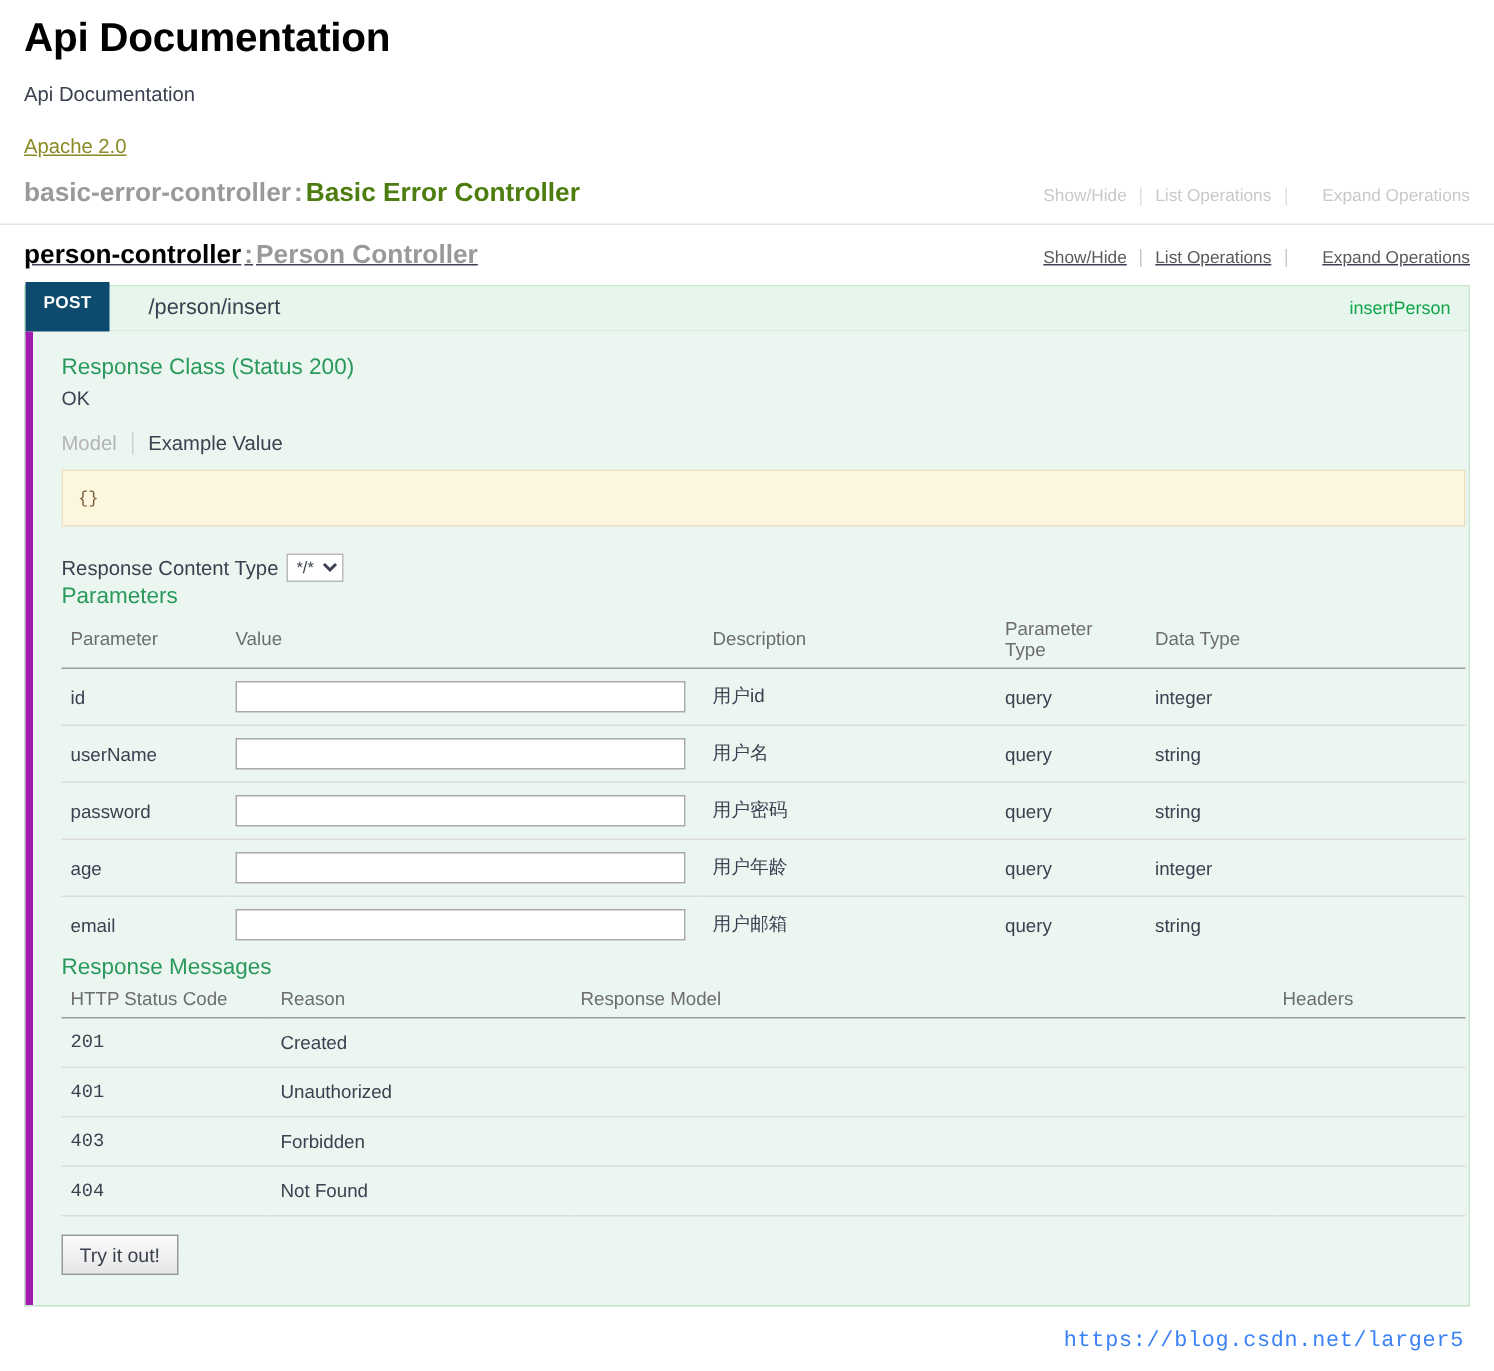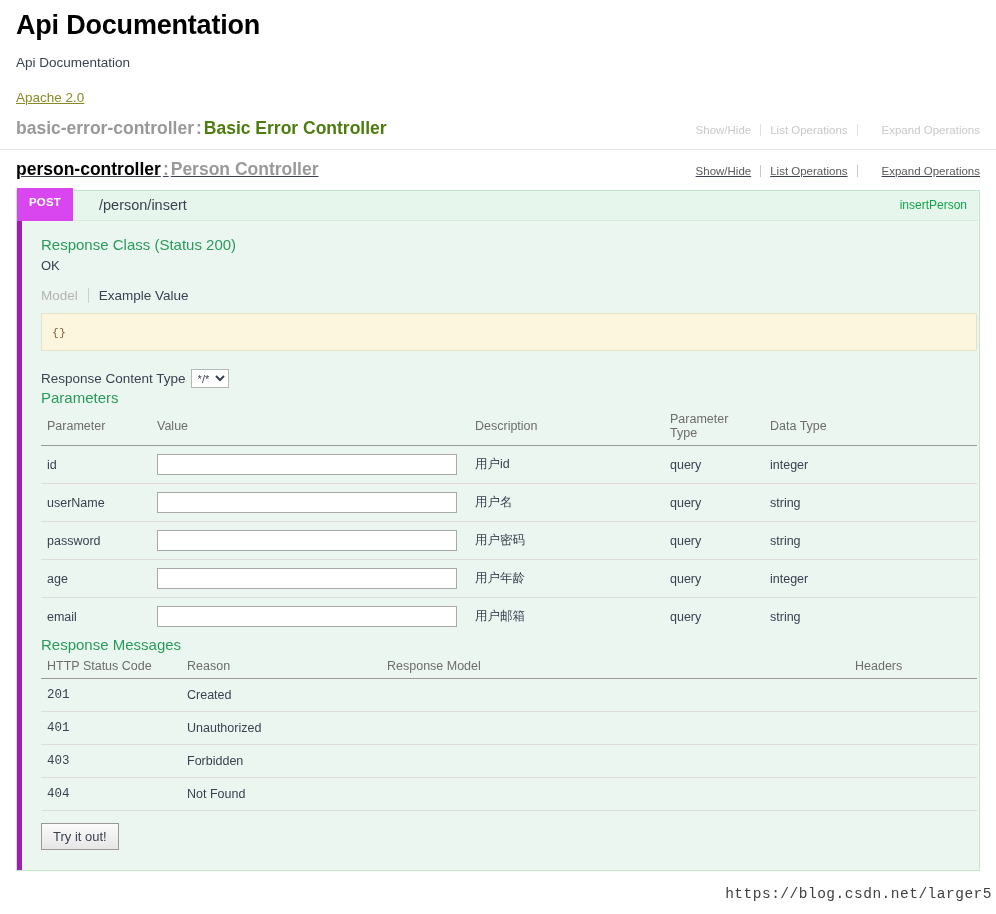--- a/index.html
+++ b/index.html
@@ -123,21 +123,21 @@
     background: #ecf6f0;
   }
   .op-heading {
     display: flex;
     align-items: center;
     background: #e7f6ec;
     height: 29px;
     border-bottom: 1px solid #d8ecdf;
   }
   .http-method {
-    background: #d946ef;
+    background: #0c4a6e;
     color: #ffffff;
     font-size: 11.5px;
     font-weight: bold;
     width: 56px;
     height: 35px;
     line-height: 29px;
     text-align: center;
     letter-spacing: 0.2px;
   }
   .op-path {
@@ -311,25 +311,25 @@
     font-size: 13px;
     color: #3b4151;
     background: linear-gradient(#fbfbfb, #e6e6e6);
     border: 1px solid #999999;
     padding: 5px 11px;
     cursor: pointer;
   }
 
   .watermark {
     position: absolute;
-    right: 4px;
+    right: 20px;
     bottom: 12px;
     font-family: "Liberation Mono", monospace;
     font-size: 14.5px;
-    color: #404040;
+    color: #3b82f6;
     letter-spacing: 0.5px;
     white-space: nowrap;
     pointer-events: none;
   }
 </style>
 </head>
 <body>
 
 <div class="page">
 

